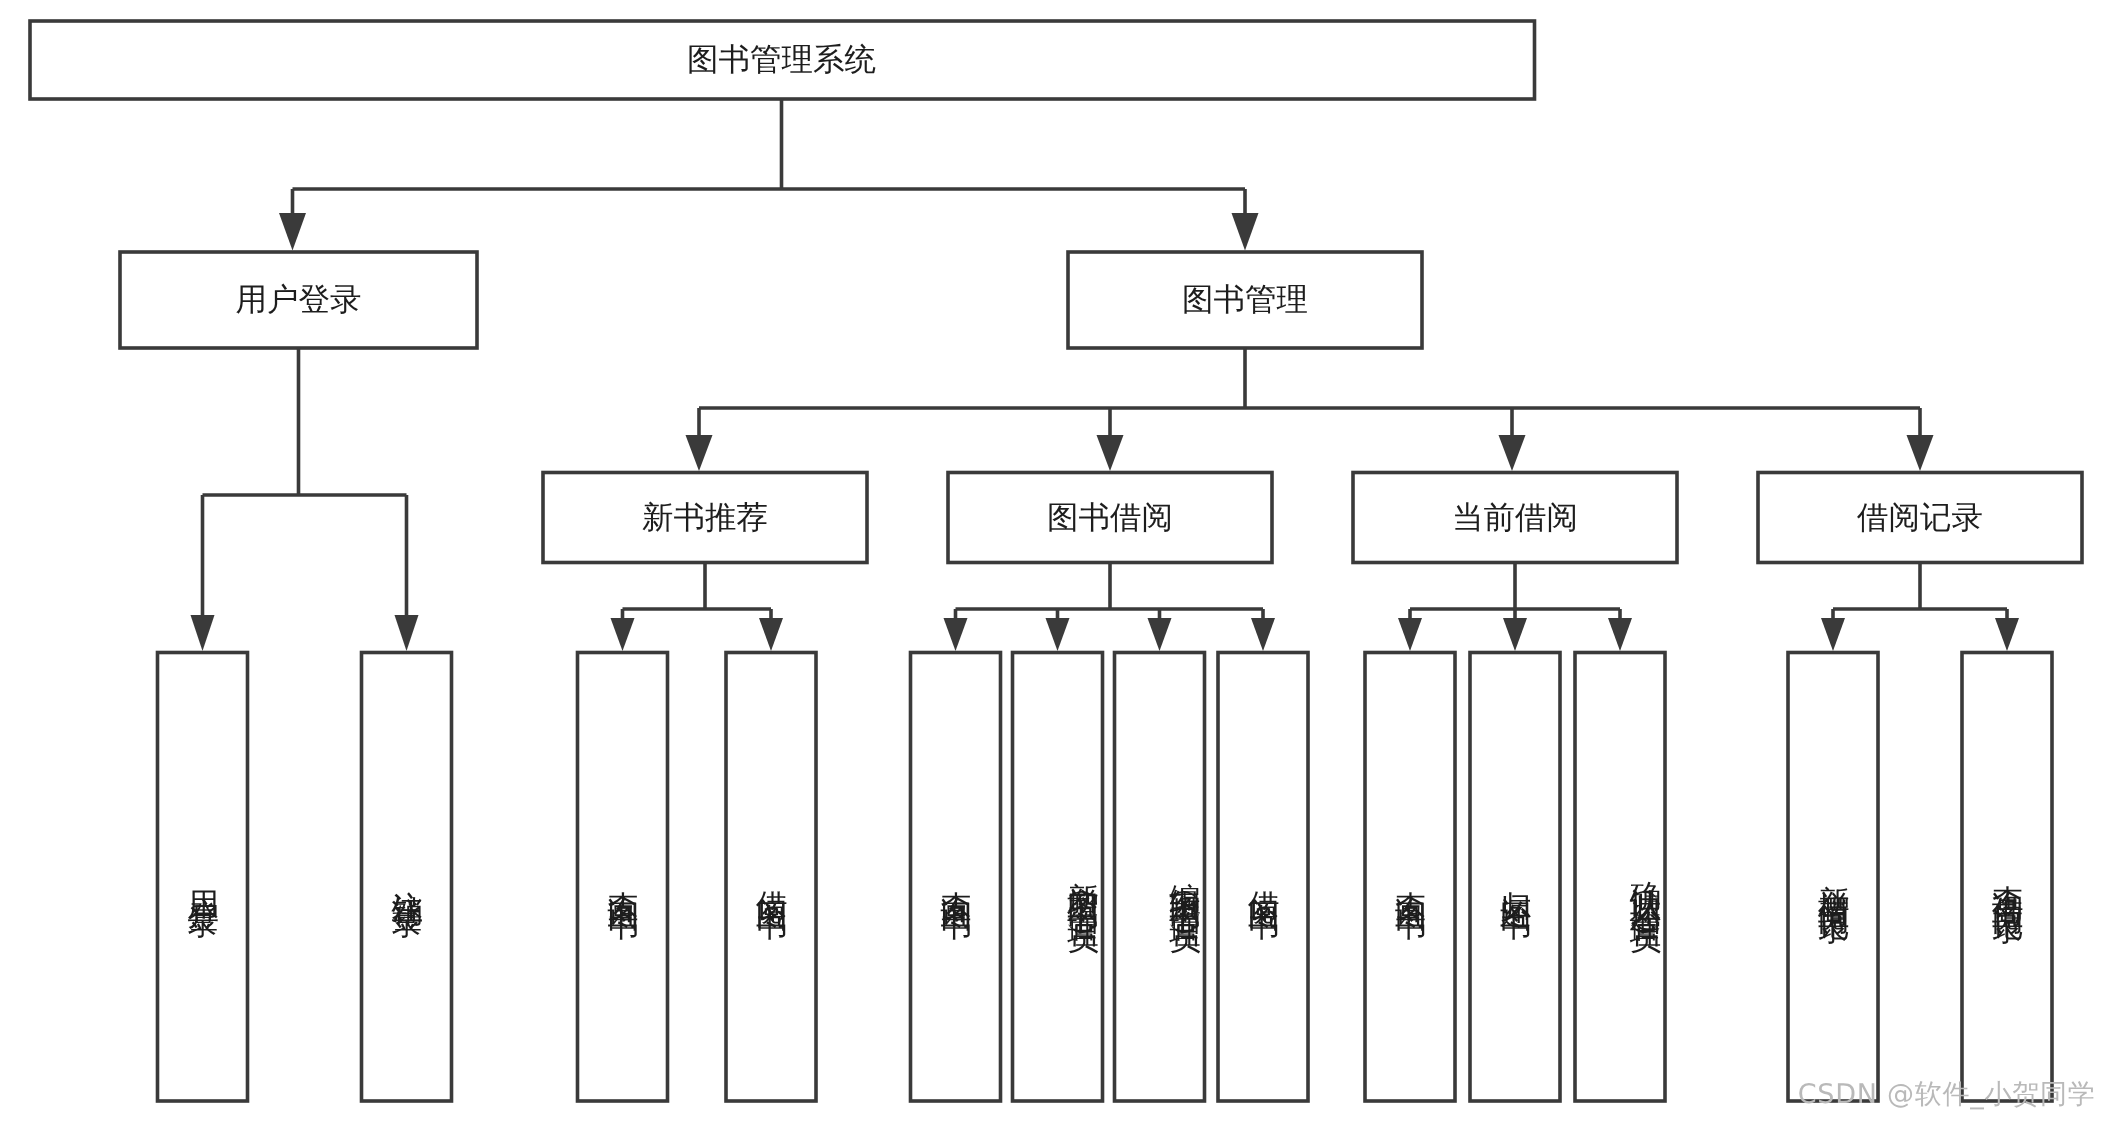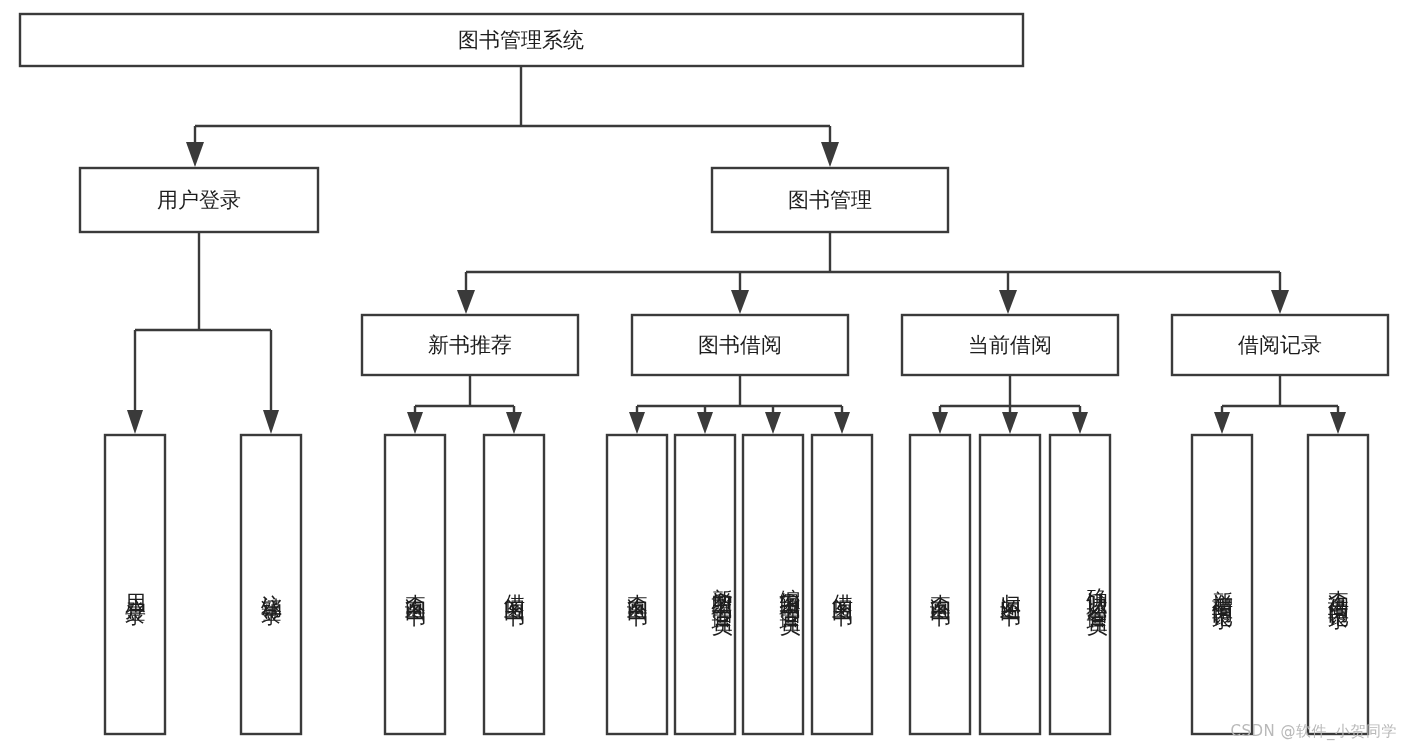--- a/index.html
+++ b/index.html
@@ -70,21 +70,21 @@
   .leaf-label.top-v {
     display: flex;
     align-items: flex-start;
     justify-content: center;
   }
   #watermark {
     position: absolute;
     right: 8px;
     bottom: 6px;
     font-family: "DejaVu Sans", "Liberation Sans", sans-serif;
-    font-size: 15px;
+    font-size: 18px;
     color: #b9b9b9;
     letter-spacing: 0.5px;
     white-space: nowrap;
     user-select: none;
   }
 </style>
 </head>
 <body>
 
 <div id="diagram-root">

